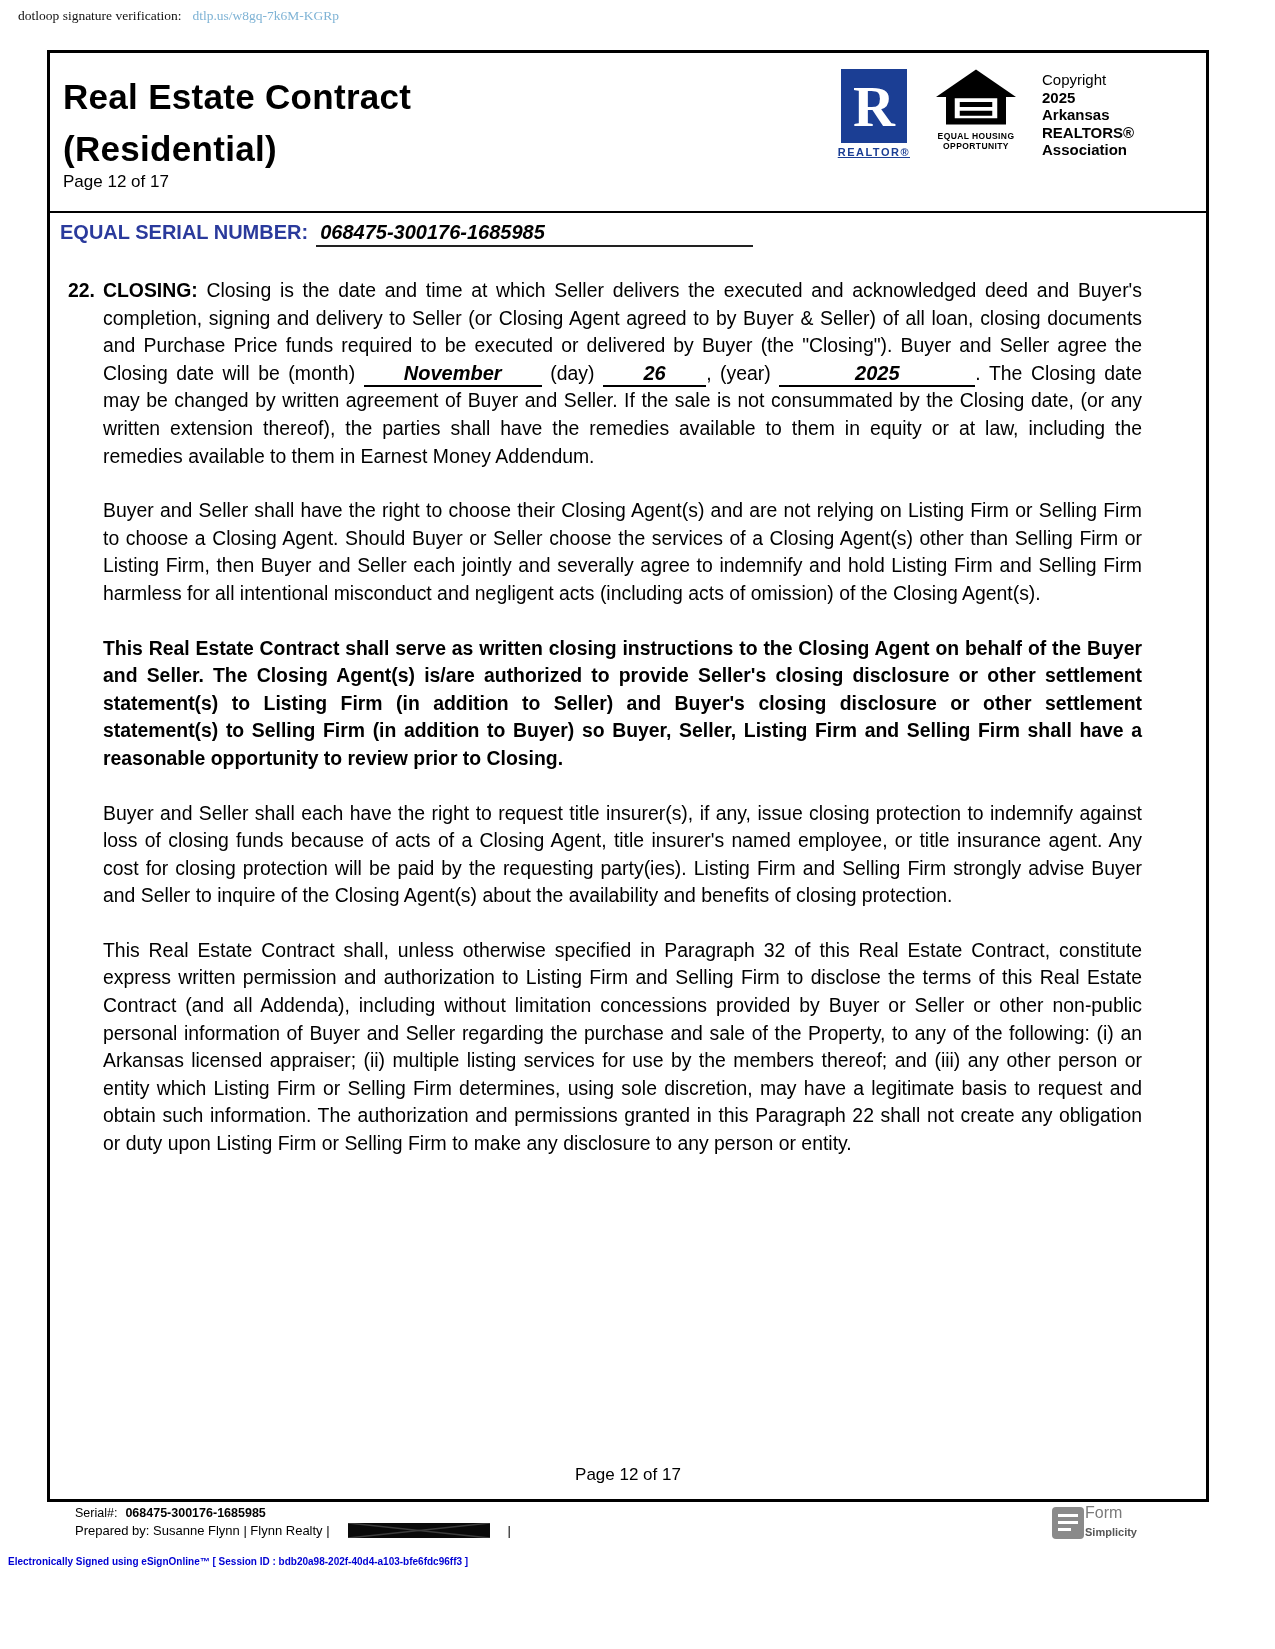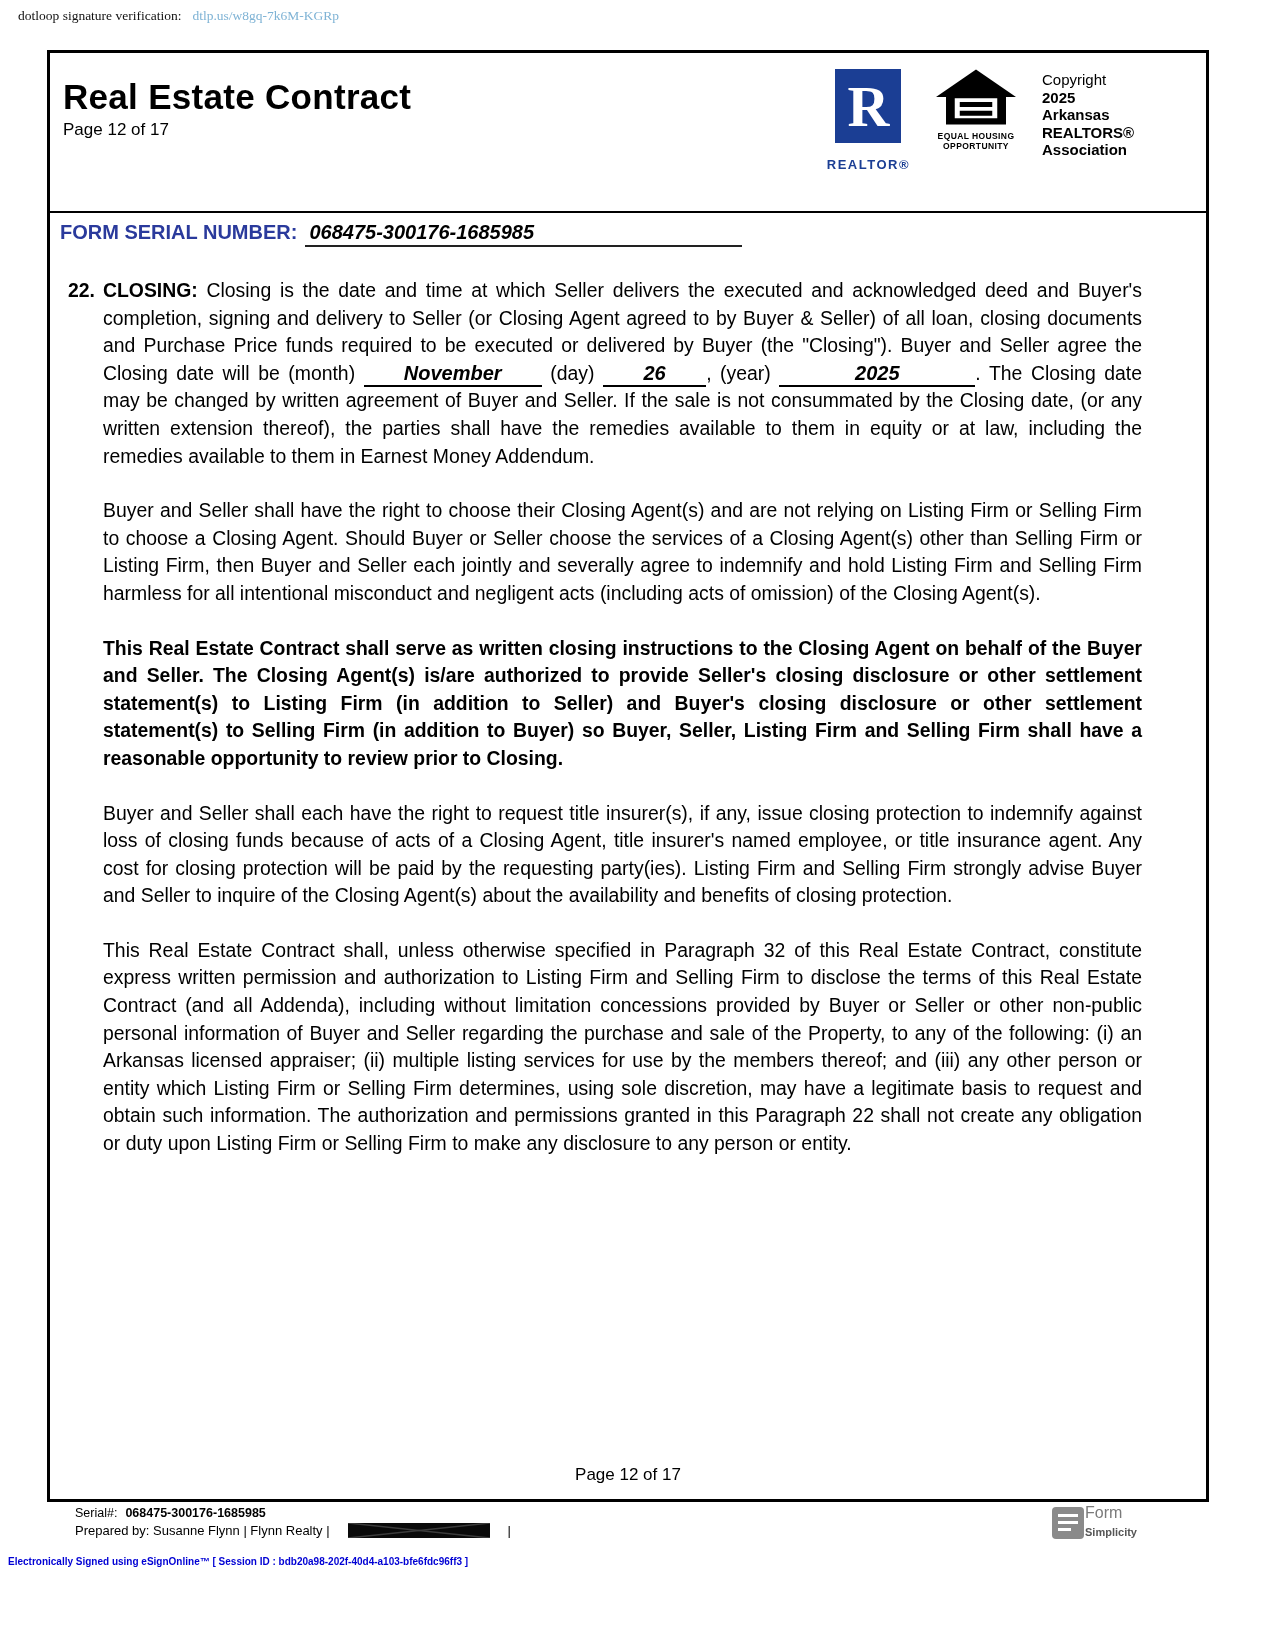--- a/index.html
+++ b/index.html
@@ -29,21 +29,21 @@
   .doc-title.second { margin-top: 12px; }
   .page-label { font-size: 17px; margin-top: 3px; }
 
   .logo-block { position: absolute; top: 16px; right: 64px; display: flex; gap: 20px; align-items: flex-start; }
   .realtor-logo { text-align: center; }
   .realtor-r {
     width: 66px; height: 74px; background: #1b3e94; color: #fff; margin: 0 auto;
     font-family: "Liberation Serif", serif; font-weight: bold; font-size: 58px;
     display: flex; align-items: center; justify-content: center;
   }
-  .realtor-text { margin-top: 14px; color: #1b3e94; font-size: 13px; font-weight: bold; letter-spacing: 1.5px; }
+  .realtor-text { margin-top: 3px; color: #1b3e94; font-size: 11px; font-weight: bold; letter-spacing: 1.5px; text-decoration: underline; }
 
   .eho-logo { text-align: center; width: 92px; }
   .eho-text { font-size: 8.5px; font-weight: bold; letter-spacing: 0.4px; line-height: 10px; margin-top: 2px; }
 
   .copyright { font-size: 15px; line-height: 17.5px; padding-top: 2px; min-width: 100px; }
   .copyright .bold { font-weight: bold; }
 
   .serial-bar { height: 46px; padding: 8px 0 0 10px; white-space: nowrap; }
   .serial-label { color: #2a3a9c; font-weight: bold; font-size: 20px; }
   .serial-value {
@@ -87,20 +87,21 @@
 <body>
 
 <div class="verify-line">
   <span>dotloop signature verification:</span><a href="#" class="verify-link">dtlp.us/w8gq-7k6M-KGRp</a>
 </div>
 
 <div class="doc-box">
 
   <div class="doc-header">
     <div class="doc-title">Real Estate Contract</div>
+    <div class="doc-title second">(Residential)</div>
     <div class="page-label">Page 12 of 17</div>
 
     <div class="logo-block">
       <div class="realtor-logo">
         <div class="realtor-r">R</div>
         <div class="realtor-text">REALTOR®</div>
       </div>
       <div class="eho-logo">
         <span>
           <svg width="80" height="56" viewBox="0 0 64 44" aria-hidden="true">
@@ -119,21 +120,21 @@
         <div>Copyright</div>
         <div class="bold">2025</div>
         <div class="bold">Arkansas</div>
         <div class="bold">REALTORS®</div>
         <div class="bold">Association</div>
       </div>
     </div>
   </div>
 
   <div class="serial-bar">
-    <span class="serial-label">FORM SERIAL NUMBER:</span><span class="serial-value">068475-300176-1685985</span>
+    <span class="serial-label">EQUAL SERIAL NUMBER:</span><span class="serial-value">068475-300176-1685985</span>
   </div>
 
   <div class="doc-body">
 
     <p class="para numbered">
       <span class="para-num">22.</span><span class="para-head">CLOSING:</span>
       <span>Closing is the date and time at which Seller delivers the executed and acknowledged deed and Buyer's completion, signing and delivery to Seller (or Closing Agent agreed to by Buyer &amp; Seller) of all loan, closing documents and Purchase Price funds required to be executed or delivered by Buyer (the "Closing").  Buyer and Seller agree the Closing date will be (month)</span>
       <span class="blank month"><span>November</span></span>
       <span>(day)</span>
       <span class="blank day"><span>26</span></span><span>, (year)</span>

